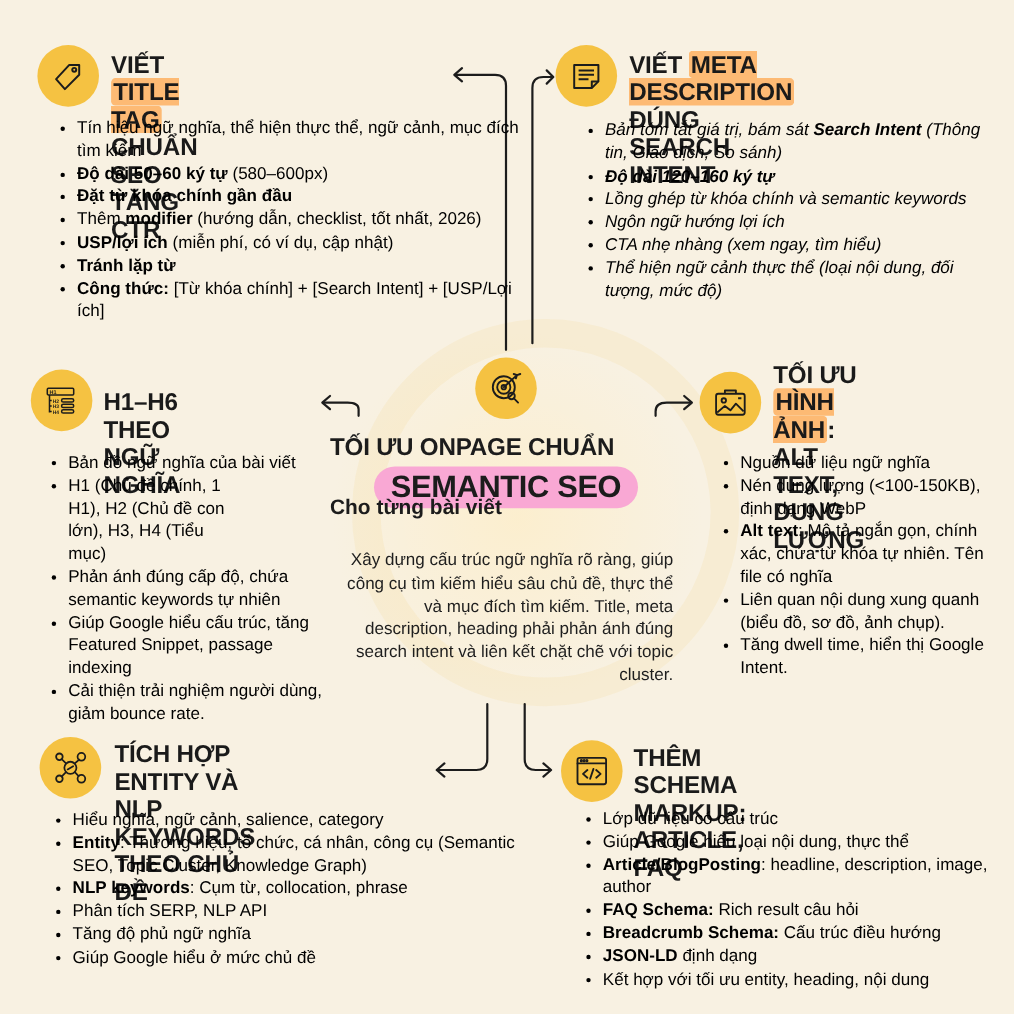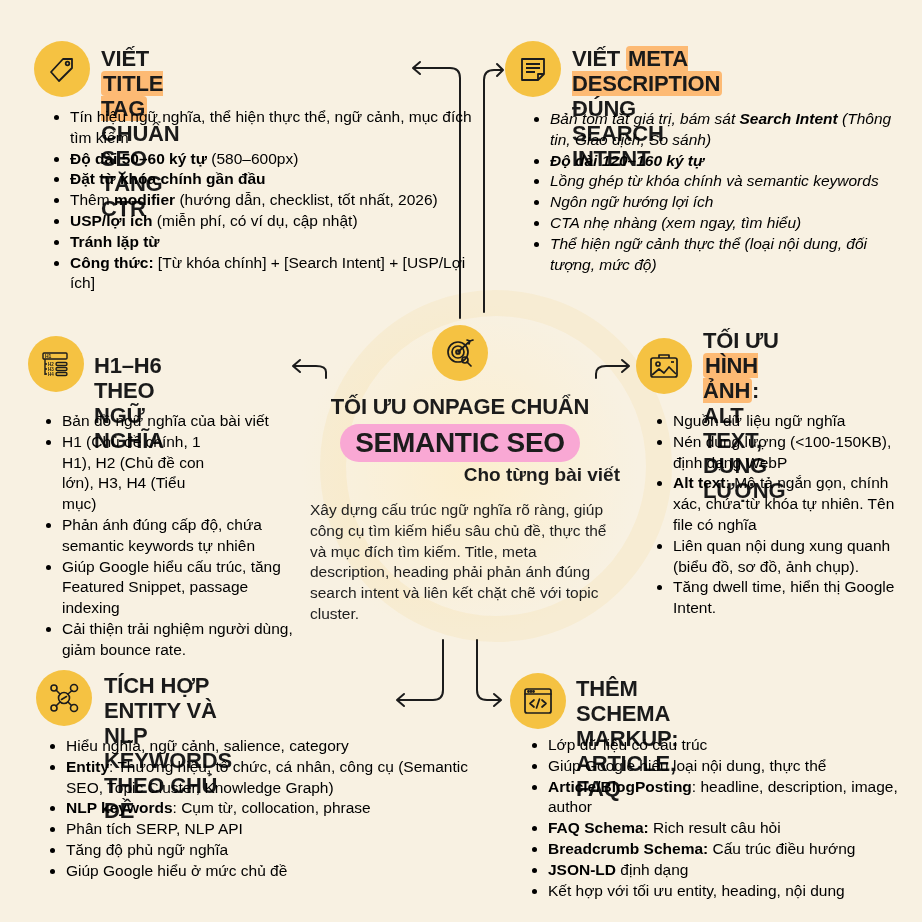--- a/index.html
+++ b/index.html
@@ -29,34 +29,34 @@
     letter-spacing:-0.2px; color:#1a1a1a;
   }
   .hl { background:#fdba74; border-radius:4px; padding:0 2px; }
   ul.bullets {
     position:absolute; margin:0; padding:0 0 0 18px;
     font-size:15.5px; line-height:20.8px; color:#000000;
   }
   ul.bullets li { margin:0; padding:0; }
   ul.bullets li b { font-weight:700; }
   .center-title {
-    position:absolute; left:300px; top:394px; width:320px; text-align:center;
+    position:absolute; left:300px; top:394px; width:320px; 
     font-weight:700; font-size:22px; letter-spacing:-0.2px;
   }
   .center-pill {
     position:absolute; left:340px; top:424px; width:240px; height:38px;
     border-radius:19px; background:#f9a8d4; text-align:center;
     font-weight:700; font-size:28px; line-height:38px; letter-spacing:-0.3px;
   }
   .center-sub {
-    position:absolute; left:300px; top:464px; width:320px; text-align:right;
+    position:absolute; left:300px; top:451px; width:320px; text-align:left;
     font-weight:700; font-size:19px;
   }
   .center-desc {
-    position:absolute; left:310px; top:500px; width:302px; text-align:left;
+    position:absolute; left:310px; top:500px; width:302px; text-align:right;
     font-size:15.5px; line-height:20.8px; color:#1e1e1e;
   }
   svg.arrows { position:absolute; left:0; top:0; width:922px; height:922px; pointer-events:none; }
 </style>
 </head>
 <body>
 
 <div class="bg-glow"></div>
 <div class="wm-ring"></div>
 

